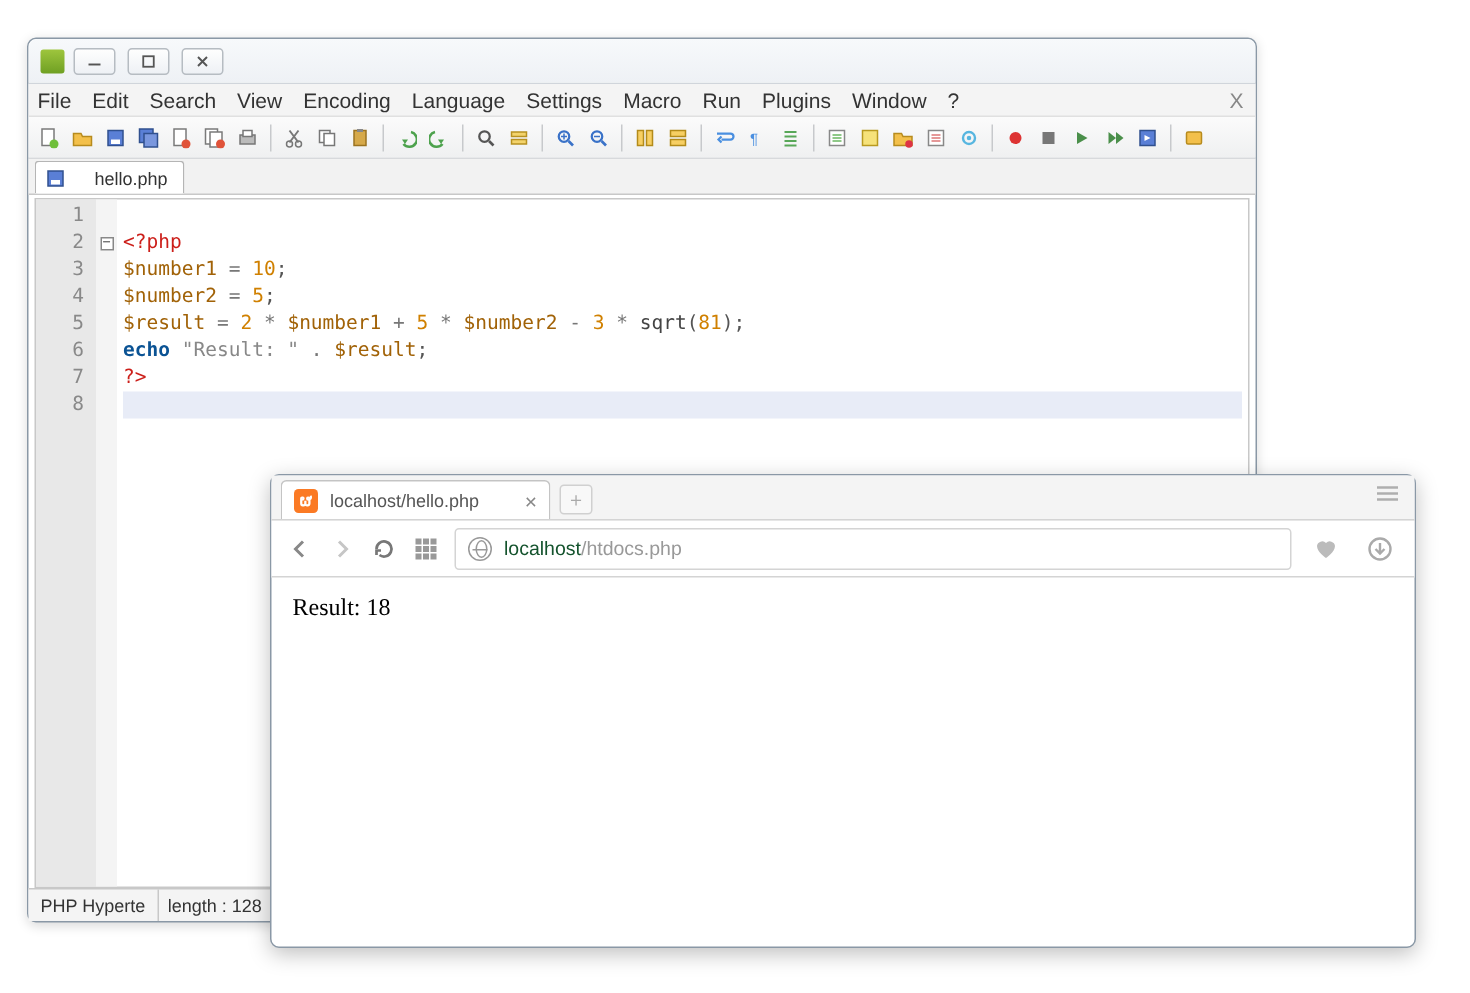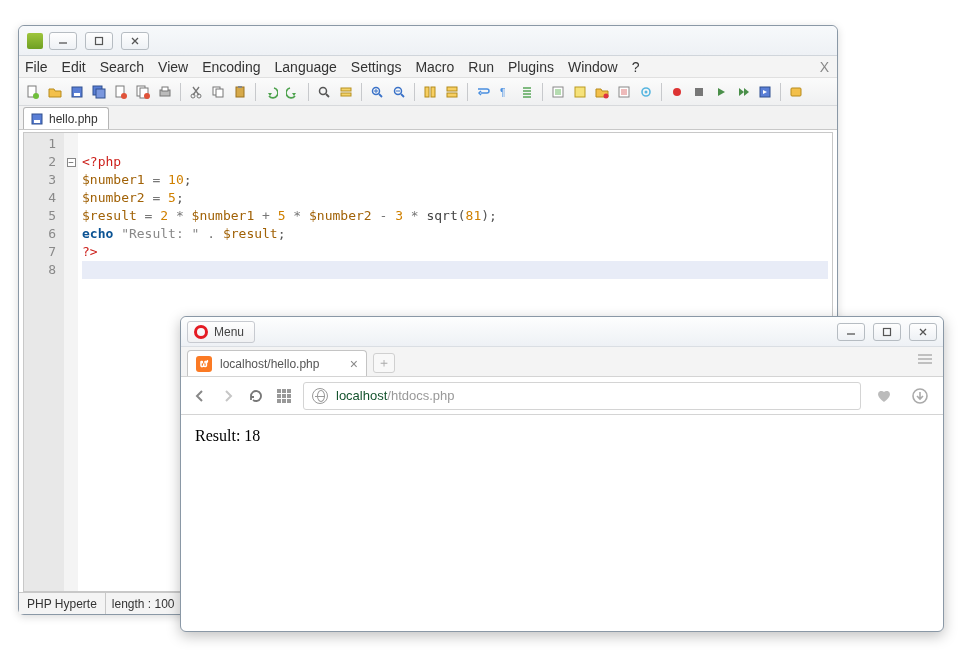--- a/index.html
+++ b/index.html
@@ -77,21 +77,21 @@
     display: flex; align-items: flex-end;
     padding-left: 4px;
   }
   .npp-tab {
     height: 22px;
     padding: 0 10px 0 6px;
     background: #fff;
     border: 1px solid #b5b5b5;
     border-bottom: none;
     border-top-left-radius: 3px; border-top-right-radius: 3px;
-    display: flex; align-items: center; gap: 5px;
+    display: flex; align-items: center; gap: 19px;
     font-size: 12px; color: #333;
   }
   .tab-dot {
     width: 14px; height: 14px;
     display: inline-flex; align-items: center; justify-content: center;
   }
   .tab-dot svg { width: 14px; height: 14px; }
 
   .npp-editor {
     display: flex;
@@ -535,51 +535,27 @@
       <div class="code-line"><span class="tok-var">$number2</span><span class="tok-op"> = </span><span class="tok-num">5</span><span class="tok-punc">;</span></div>
       <div class="code-line"><span class="tok-var">$result</span><span class="tok-op"> = </span><span class="tok-num">2</span><span class="tok-op"> * </span><span class="tok-var">$number1</span><span class="tok-op"> + </span><span class="tok-num">5</span><span class="tok-op"> * </span><span class="tok-var">$number2</span><span class="tok-op"> - </span><span class="tok-num">3</span><span class="tok-op"> * </span><span class="tok-func">sqrt</span><span class="tok-punc">(</span><span class="tok-num">81</span><span class="tok-punc">)</span><span class="tok-punc">;</span></div>
       <div class="code-line"><span class="tok-kw">echo</span><span> </span><span class="tok-str">"Result: "</span><span class="tok-op"> . </span><span class="tok-var">$result</span><span class="tok-punc">;</span></div>
       <div class="code-line"><span class="tok-tag">?&gt;</span></div>
       <div class="code-line line-highlight"></div>
     </div>
   </div>
 
   <div class="npp-status">
     <span class="cell">PHP Hyperte</span>
-    <span class="cell">length : 100</span>
+    <span class="cell">length : 128</span>
     <span>li</span>
   </div>
 </div>
 
 <div class="browser-window">
 
-  <div class="br-titlebar">
-    <div class="br-menu-btn">
-      <span class="opera-icon"></span>
-      <span>Menu</span>
-    </div>
-    <div class="spacer"></div>
-    <div class="win-btns">
-      <div class="win-btn">
-          <svg viewBox="0 0 10 10">
-            <line x1="1" y1="7" x2="9" y2="7" stroke="#555" stroke-width="1.3"></line>
-          </svg>
-        </div>
-      <div class="win-btn">
-          <svg viewBox="0 0 10 10">
-            <rect x="1.5" y="1.5" width="7" height="7" fill="none" stroke="#555" stroke-width="1.2"></rect>
-          </svg>
-        </div>
-      <div class="win-btn">
-          <svg viewBox="0 0 10 10">
-            <path d="M2 2 L8 8 M8 2 L2 8" stroke="#555" stroke-width="1.3"></path>
-          </svg>
-        </div>
-    </div>
-  </div>
 
   <div class="br-tabstrip">
     <div class="br-tab">
       <span class="xampp-icon">ຜ</span>
       <span class="tab-label">localhost/hello.php</span>
       <span class="tab-close">×</span>
     </div>
     <div class="br-new-tab">＋</div>
     <div class="br-menu-right">
       <svg width="16" height="12" viewBox="0 0 16 12">

